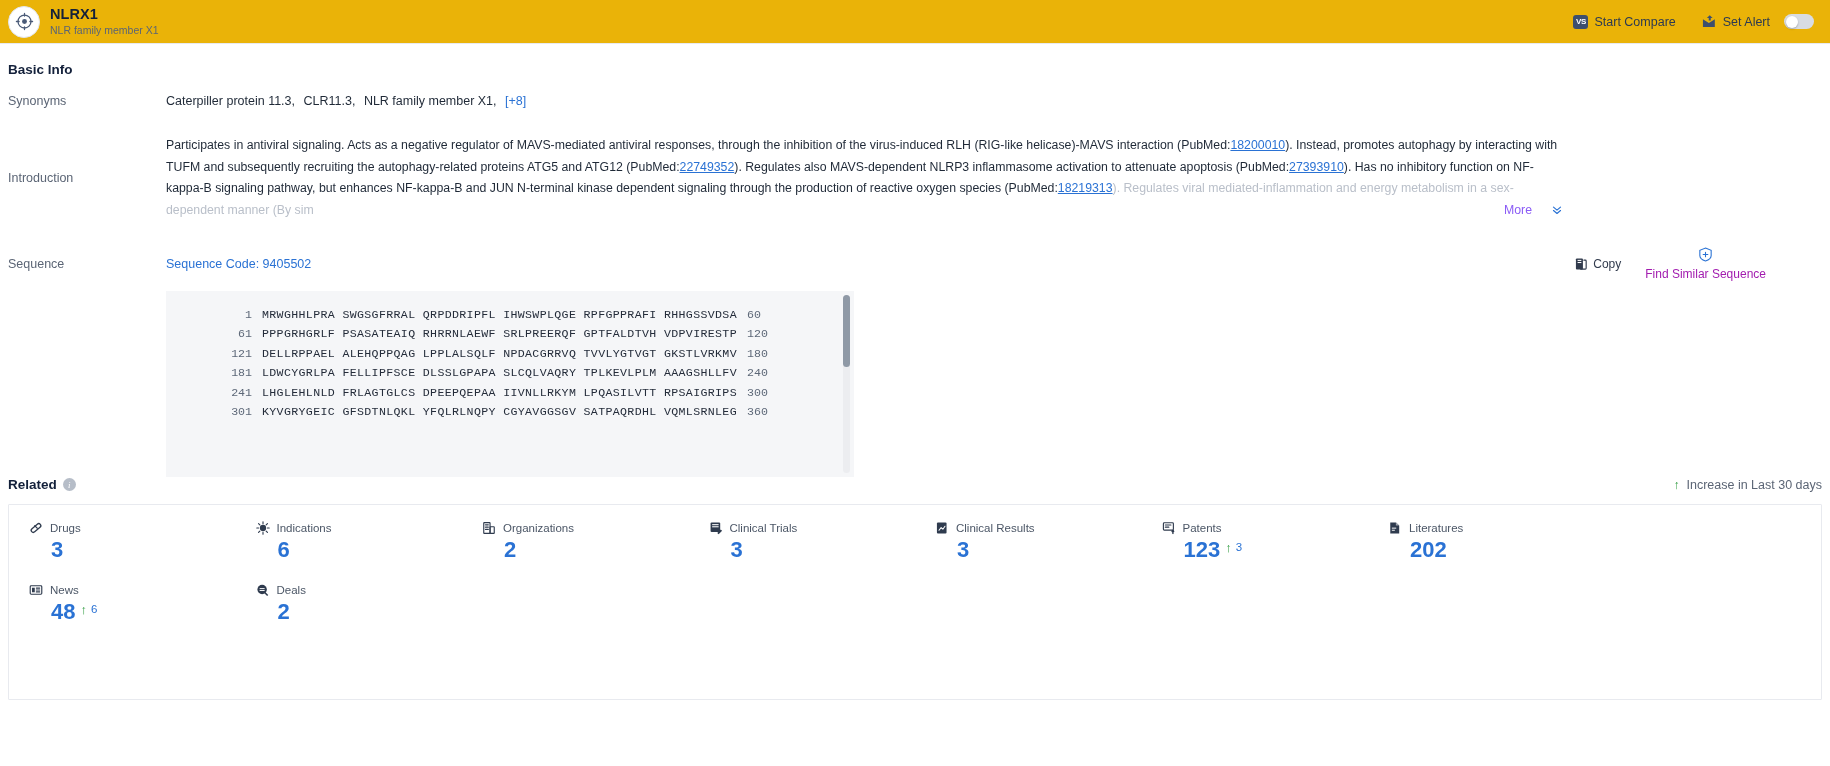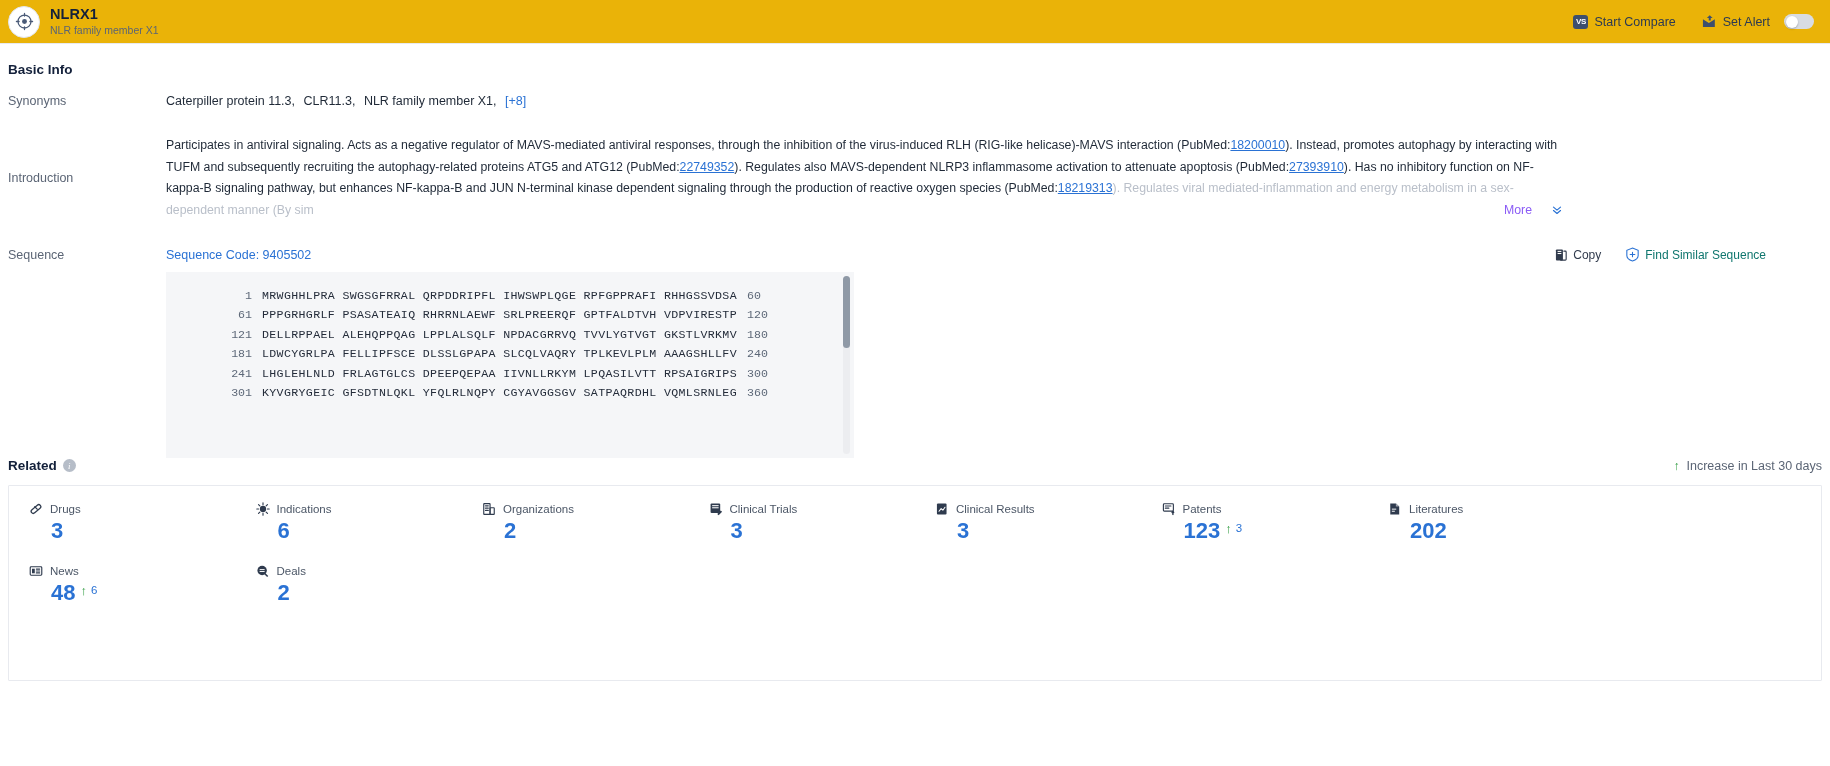--- a/index.html
+++ b/index.html
@@ -73,21 +73,21 @@
     color:#8b5cf6;font-size:12.3px;cursor:pointer;
     display:flex;align-items:center;gap:20px;
   }
 
   
   .seq-head{display:flex;align-items:center;}
   .seq-code{font-size:12.5px;color:#2a72d4;}
   .seq-tools{display:flex;align-items:center;gap:24px;margin-left:auto;padding-right:64px;}
   .seq-tool{display:flex;align-items:center;gap:5px;font-size:12px;cursor:pointer;}
   .seq-tool.copy{color:#313b4d;}
-  .seq-tool.similar{color:#0f766e;}
+  .seq-tool.similar{color:#a21caf;flex-direction:column;}
 
   .seq-box{
     margin-left:166px;margin-top:10px;
     width:688px;height:186px;
     background:#f5f6f8;
     position:relative;overflow:hidden;
     font-family:"Liberation Mono", monospace;
   }
   .seq-inner{padding:14px 0 0 0;}
   .ruler{

